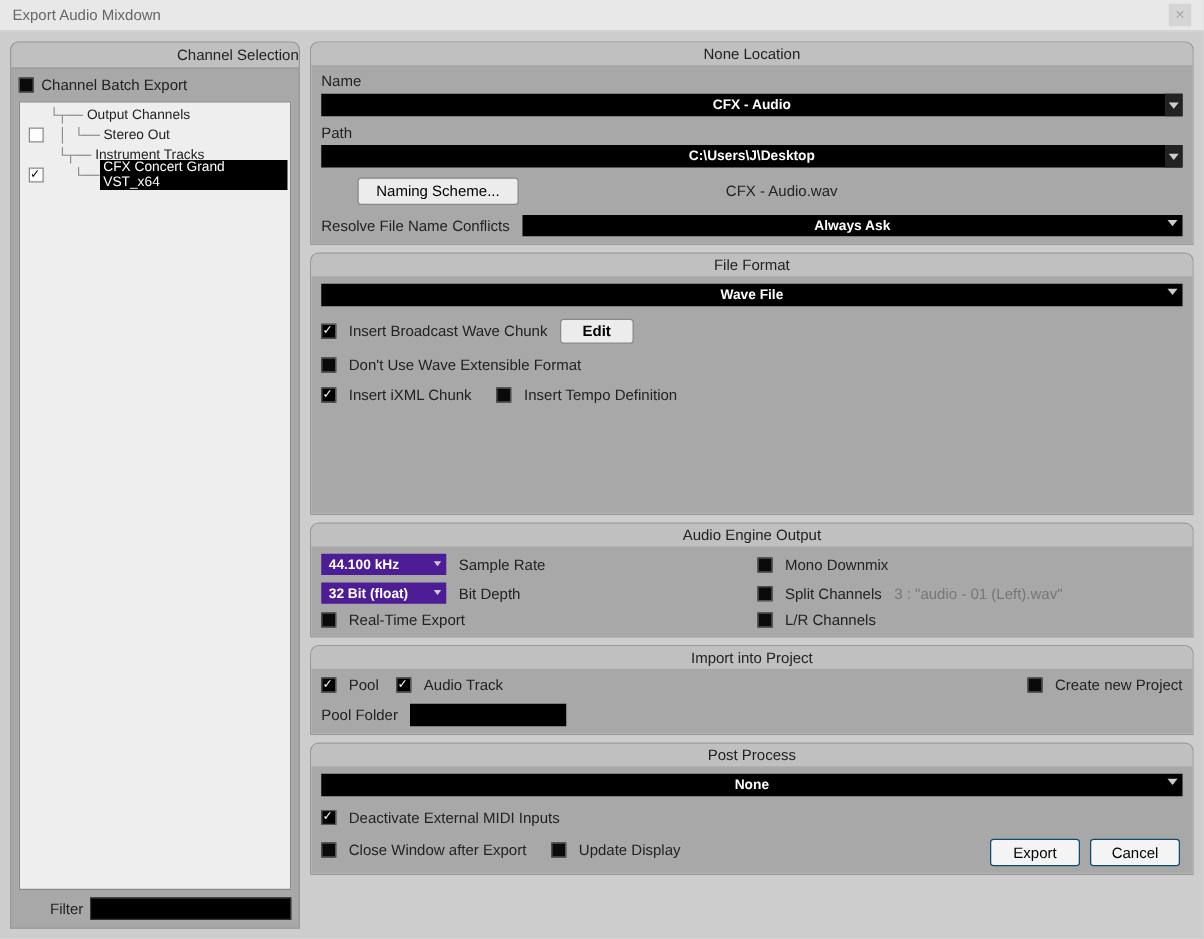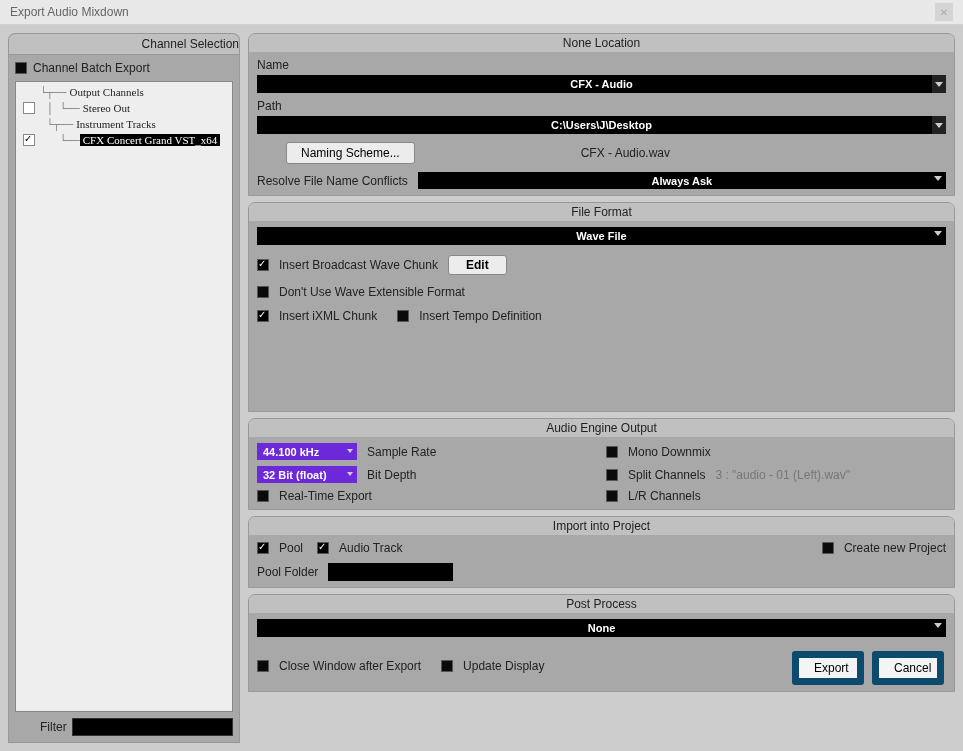--- a/index.html
+++ b/index.html
@@ -20,21 +20,21 @@
   .chk { width:12px; height:12px; border:1px solid #555; background:#000; display:inline-block; position:relative; }
   .chk.off { background:#0a0a0a; }
   .chk.on::after { content:"✓"; color:#fff; font-size:10px; position:absolute; top:-2px; left:0; }
   .whitechk { width:12px; height:12px; border:1px solid #888; background:#fff; display:inline-block; position:relative; }
   .whitechk.on::after { content:"✓"; color:#000; font-size:10px; position:absolute; top:-2px; left:0; }
 
   .tree-container { flex:1; background:#eee; border:1px solid #888; overflow:auto; padding:2px; }
   .tree-row { display:flex; align-items:center; height:16px; font-size:11px; }
   .tree-cb { width:22px; display:flex; justify-content:center; }
   .tree-line { color:#888; white-space:pre; font-family:monospace; font-size:11px; }
-  .tree-label { padding: 0 3px; font-family: Liberation Serif, serif; }
+  .tree-label { padding: 0 3px; }
   .tree-label.selected { background:#000; color:#fff; }
 
   .filter-row { display:flex; align-items:center; gap:5px; margin-top:6px;margin-left:25px; }
   .filter-input { flex:1; height:18px; background:#000; border:1px solid #333; color:#ddd; padding:0 3px; font-size:11px; }
 
   
   .right-panel { flex:1; display:flex; flex-direction:column; gap:6px; overflow:hidden; }
   .group { border:1px solid #999; border-radius:7px 7px 0 0; overflow:hidden; }
   .group-hdr { background:#c0c0c0; text-align:center; padding:2px 0; font-size:12px; }
   .group-body { background:#a8a8a8; padding:6px 8px; }
@@ -45,27 +45,27 @@
   .dropdown .caretbox { position:absolute; right:0; top:0; width:14px; height:100%; background:#222; display:flex; align-items:center; justify-content:center;}
   .dropdown .caretbox .caret { position:static; }
 
   .btn { background:#ececec; border:1px solid #888; border-radius:3px; padding:3px 14px; font-size:12px; }
 
   .row { display:flex; align-items:center; gap:10px; }
   .row.space { justify-content:space-between; }
 
   .ff-body { min-height:190px; }
   .ae-body { }
-  .small-dd { background:#6d28d9; color:#fff; font-size:11px; font-weight:bold; height:17px; width:100px; display:flex; align-items:center; padding-left:6px; position:relative; }
+  .small-dd { background:#4c1d95; color:#fff; font-size:11px; font-weight:bold; height:17px; width:100px; display:flex; align-items:center; padding-left:6px; position:relative; }
   .small-dd .caret { position:absolute; right:4px; top:6px; width:0;height:0;border-left:3px solid transparent;border-right:3px solid transparent;border-top:4px solid #ccc; }
 
   .pool-input { width:125px; height:18px; background:#000; border:none; display:inline-block; vertical-align:middle; }
 
   .button-row { display:flex; justify-content:flex-end; gap:8px; padding-top:4px; padding-right:2px;}
-  .wbtn { background:#f4f4f4; border:7px solid #0c4a6e; border-radius:3px; padding:3px 15px; width:72px; font-size:12px; text-align:center;}
+  .wbtn { background:#f4f4f4; border:1px solid #0c4a6e; border-radius:3px; padding:3px 15px; width:72px; font-size:12px; text-align:center;}
 
   .muted { color:#777; }
 </style>
 </head>
 <body>
 
 <div class="titlebar">
   <span class="title">Export Audio Mixdown</span>
   <span class="closebtn">✕</span>
 </div>
@@ -245,20 +245,24 @@
       </div>
     </div>
 
     <div class="group">
       <div class="group-hdr">Post Process</div>
       <div class="group-body">
         <div class="dropdown" style="margin-bottom:10px;">
           <span>None</span>
           <span class="caret"></span>
         </div>
+        <div class="row" style="margin-bottom:6px;">
+          <span class="chk on"></span>
+          <span>Deactivate External MIDI Inputs</span>
+        </div>
         <div class="row space">
           <div class="row" style="gap:20px;">
             <div class="row">
               <span class="chk off"></span>
               <span>Close Window after Export</span>
             </div>
             <div class="row">
               <span class="chk off"></span>
               <span>Update Display</span>
             </div>

